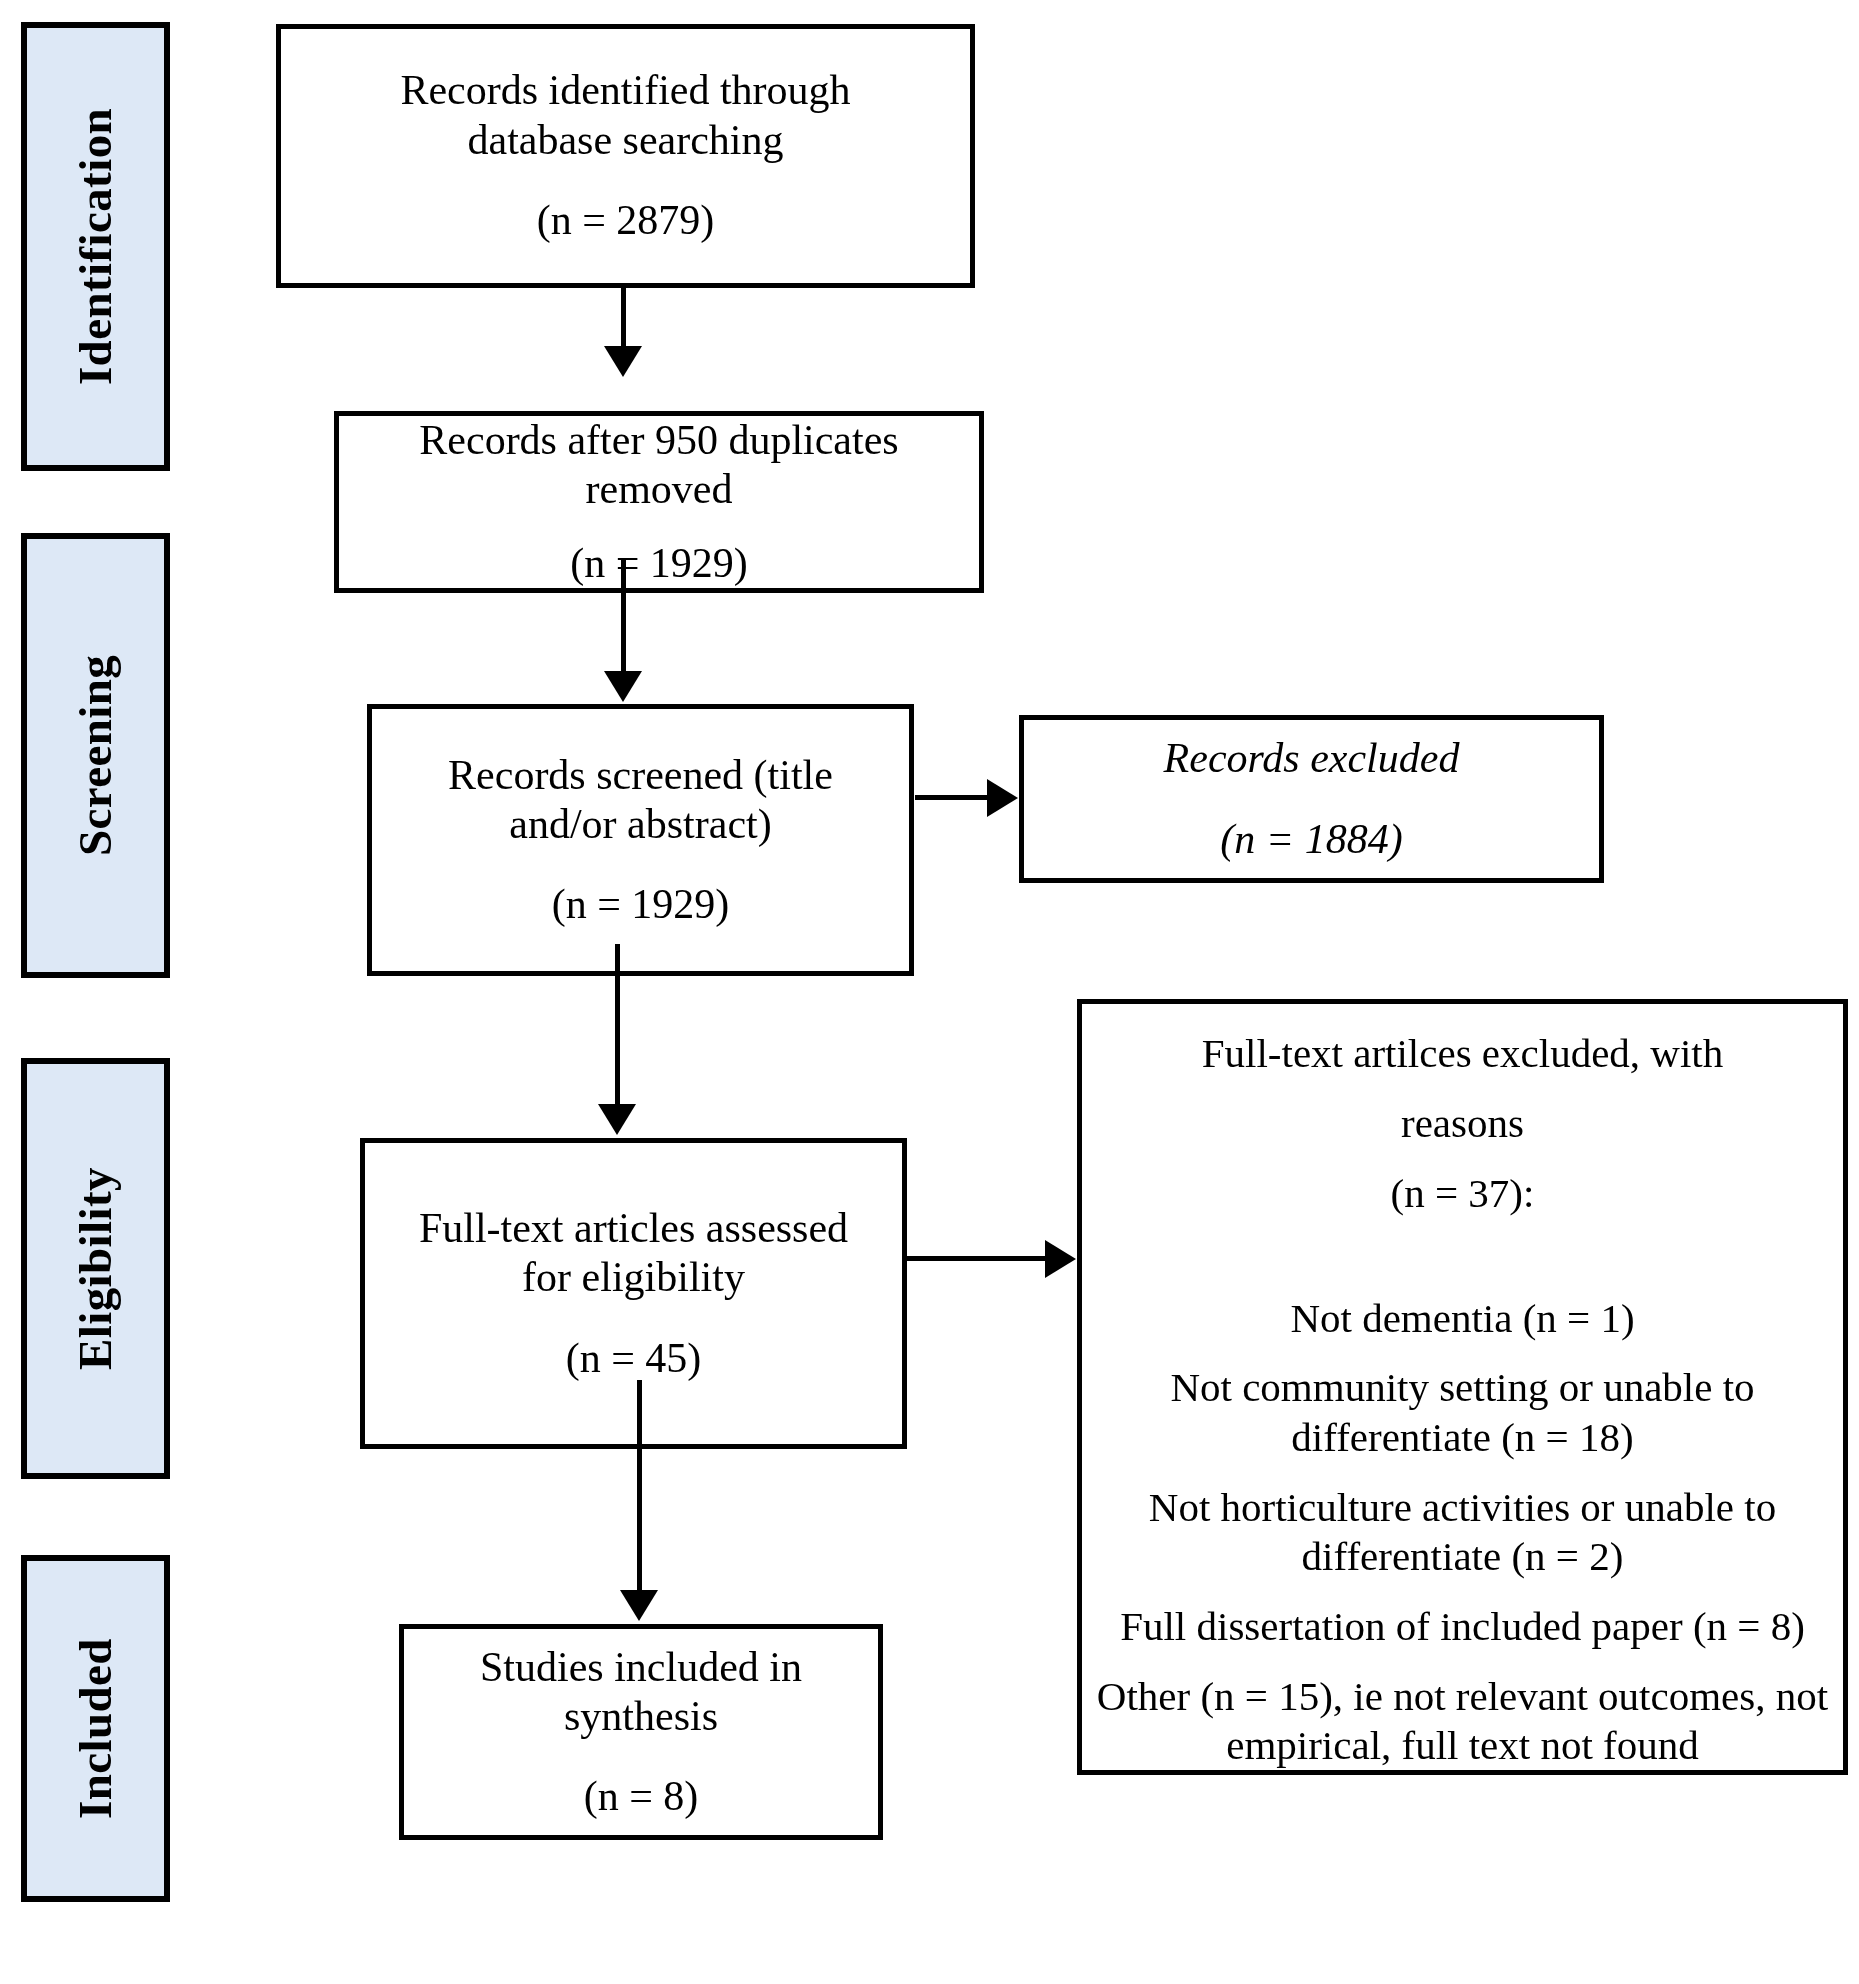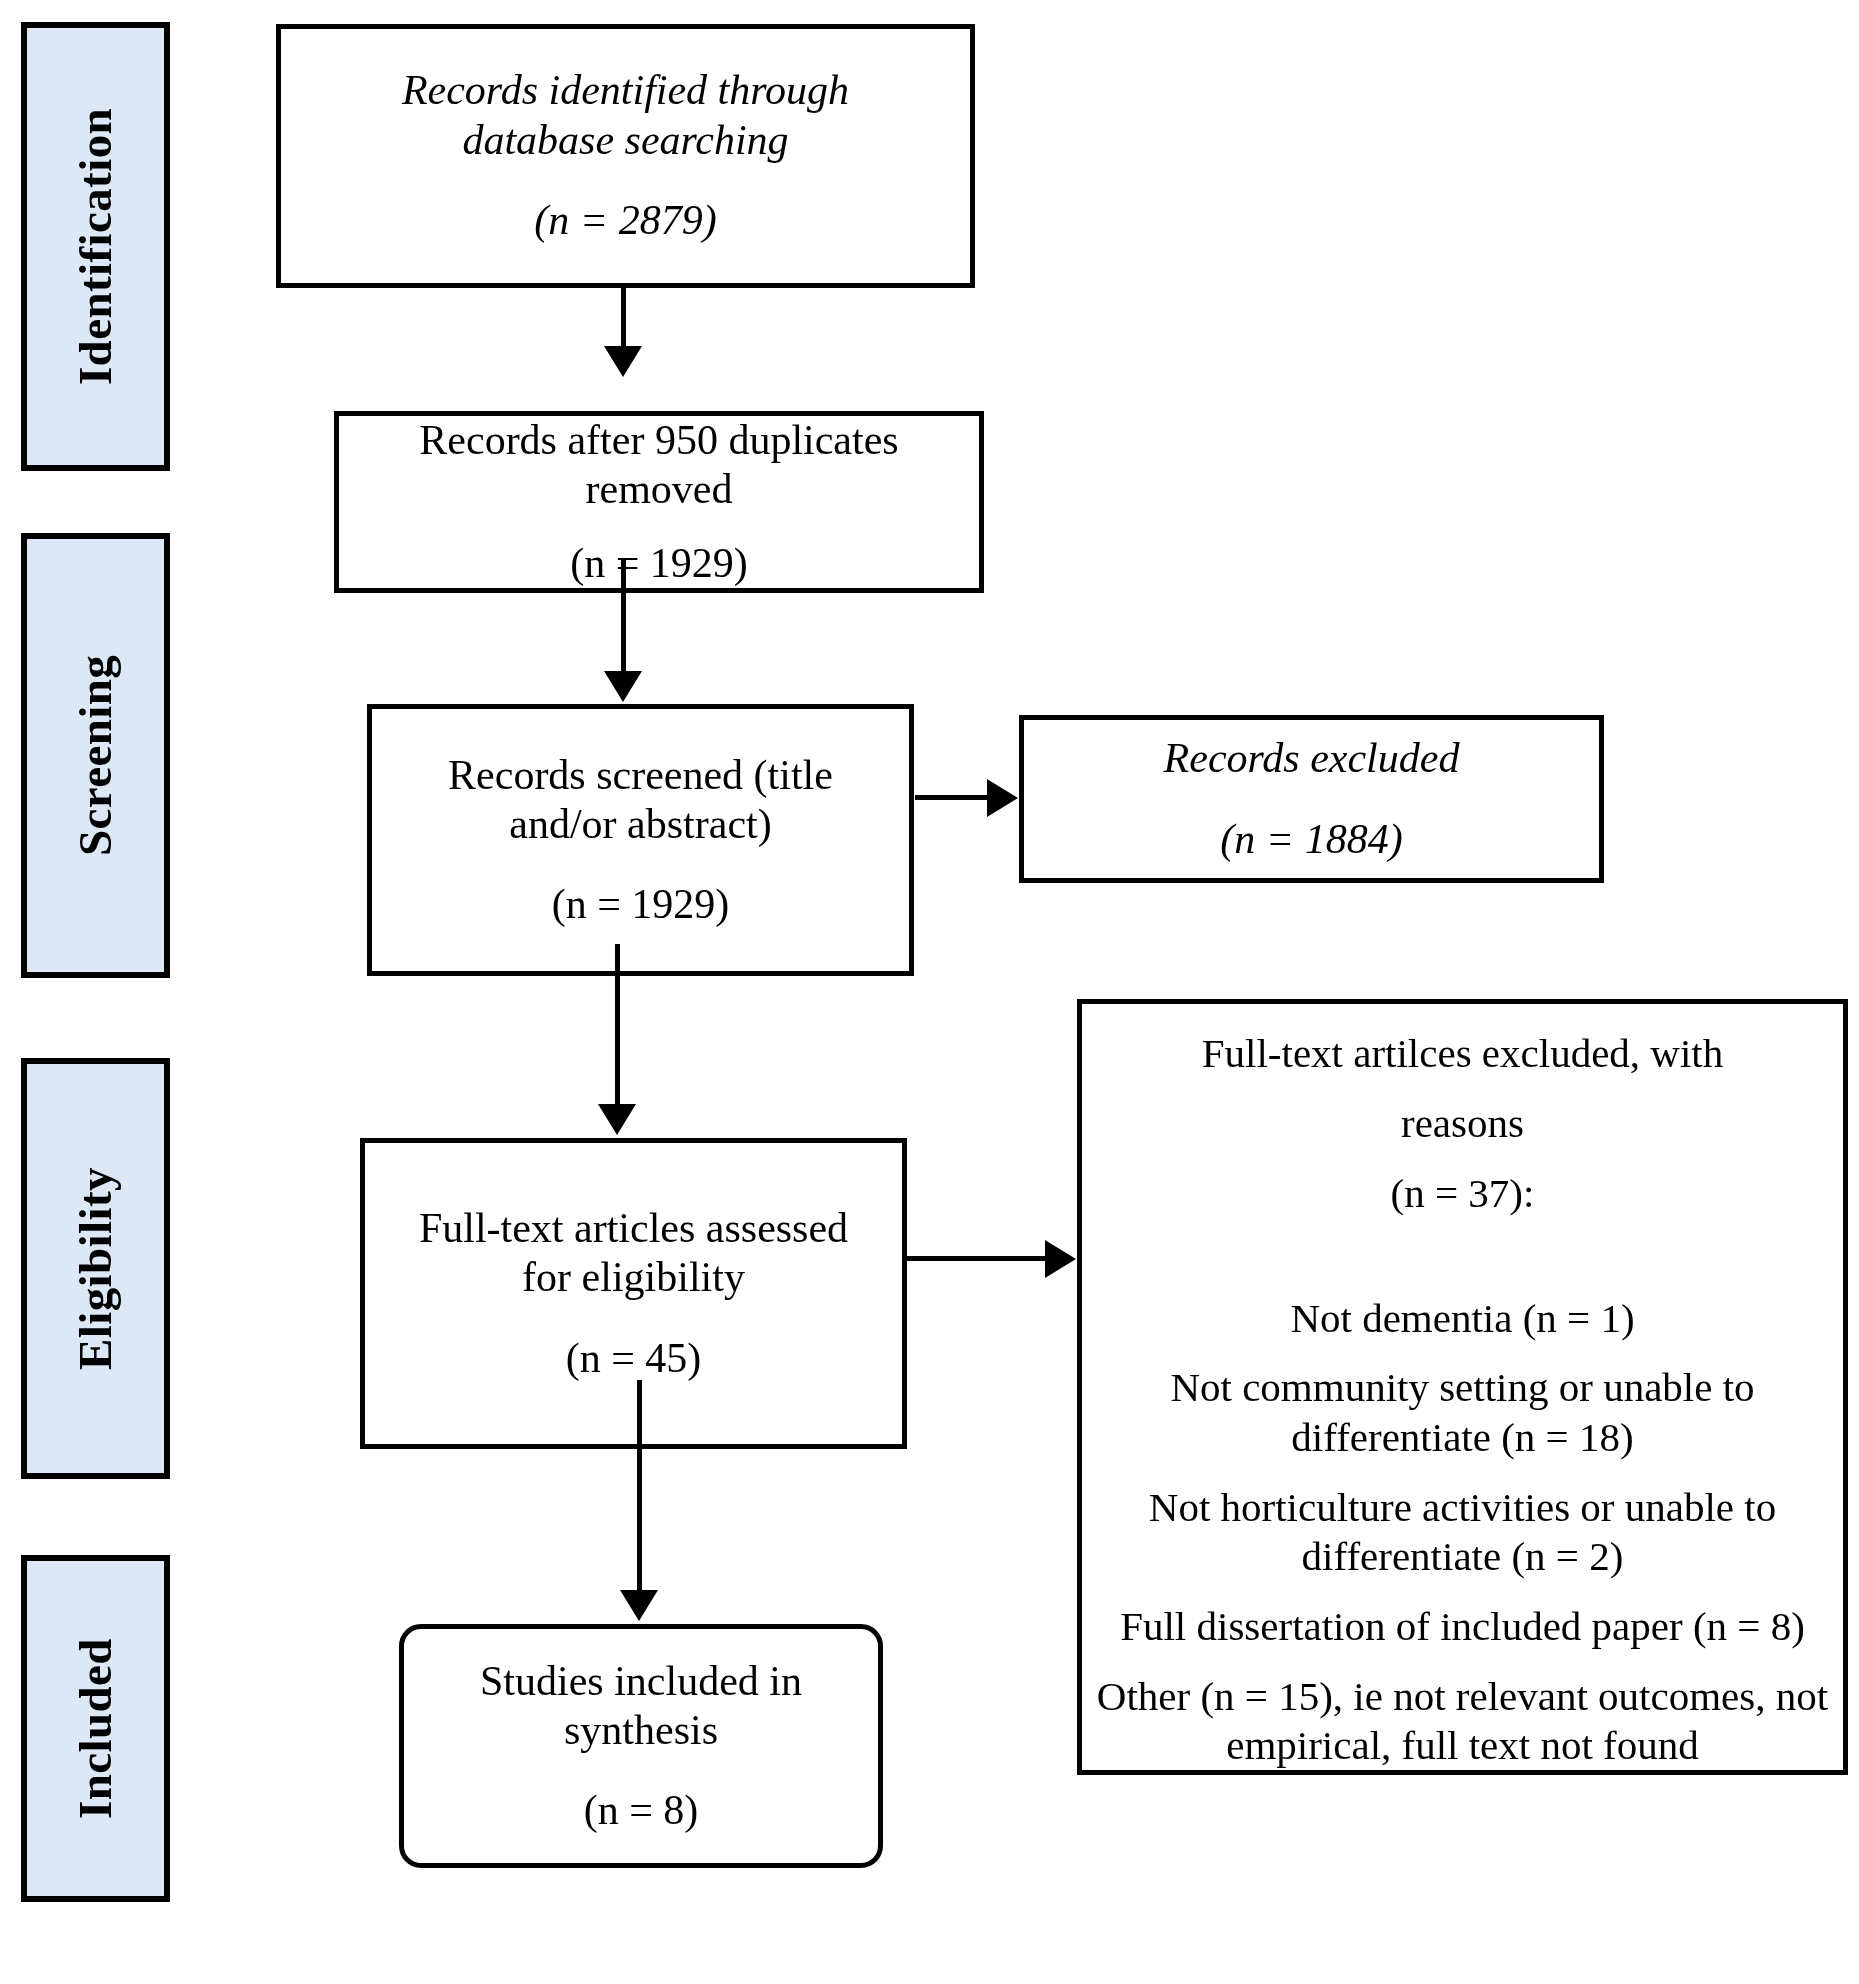--- a/index.html
+++ b/index.html
@@ -111,21 +111,21 @@
   </div>
 
   <div class="stage-label" style="left:20.7px; top:1058px; width:149px; height:421px;">
     <span class="stage-text">Eligibility</span>
   </div>
 
   <div class="stage-label" style="left:20.7px; top:1555px; width:149px; height:347px;">
     <span class="stage-text">Included</span>
   </div>
 
-  <div class="flow-box" style="left:276px; top:23.6px; width:699px; height:264px;font-style:italic;">
+  <div class="flow-box" style="left:276px; top:23.6px; width:699px; height:264px;">
     <span class="line">Records identified through</span>
     <span class="line">database searching</span>
     <span class="gap"></span>
     <span class="line">(n = 2879)</span>
   </div>
 
   <div class="conn v-line" style="left:621px; top:288px; height:61px;"></div>
   <div class="arrow-down" style="left:604px; top:346px;"></div>
 
   <div class="flow-box" style="left:334px; top:375px; width:650px; height:182px;margin-top:36px;">
@@ -175,21 +175,21 @@
     <span class="line">Not dementia (n = 1)</span>
     <span class="line">Not community setting or unable to differentiate (n = 18)</span>
     <span class="line">Not horticulture activities or unable to differentiate (n = 2)</span>
     <span class="line">Full dissertation of included paper (n = 8)</span>
     <span class="line">Other (n = 15), ie not relevant outcomes, not empirical, full text not found</span>
   </div>
 
   <div class="conn v-line" style="left:637px; top:1380px; height:211px;"></div>
   <div class="arrow-down" style="left:620px; top:1590px;"></div>
 
-  <div class="flow-box" style="left:399px; top:1624px; width:484px; height:244px;border-radius:22px;">
+  <div class="flow-box" style="left:399px; top:1624px; width:484px; height:216px;">
     <span class="line">Studies included in</span>
     <span class="line">synthesis</span>
     <span class="gap"></span>
     <span class="line">(n = 8)</span>
   </div>
 
 </div>
 
 
 </body></html>

